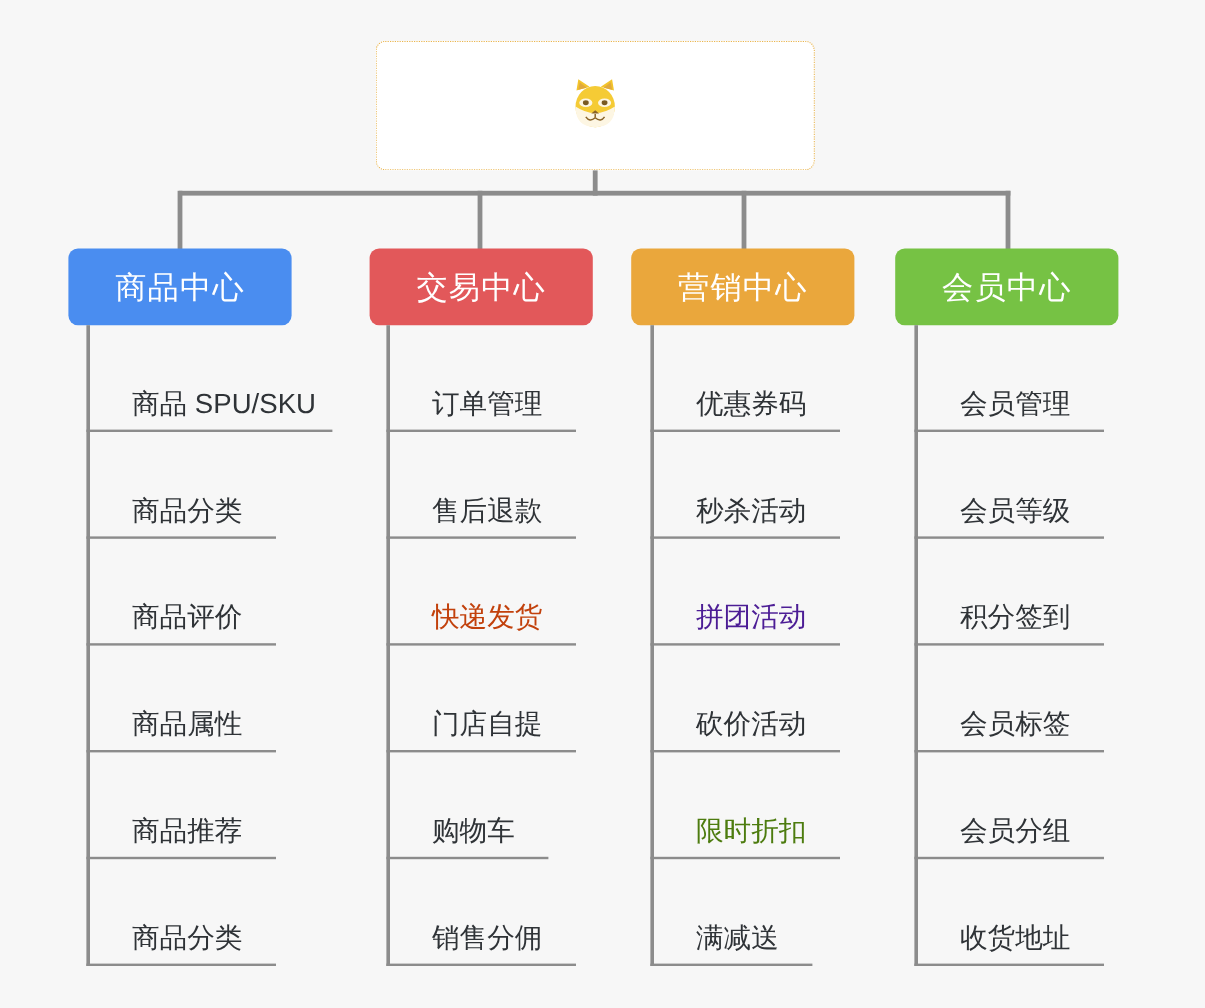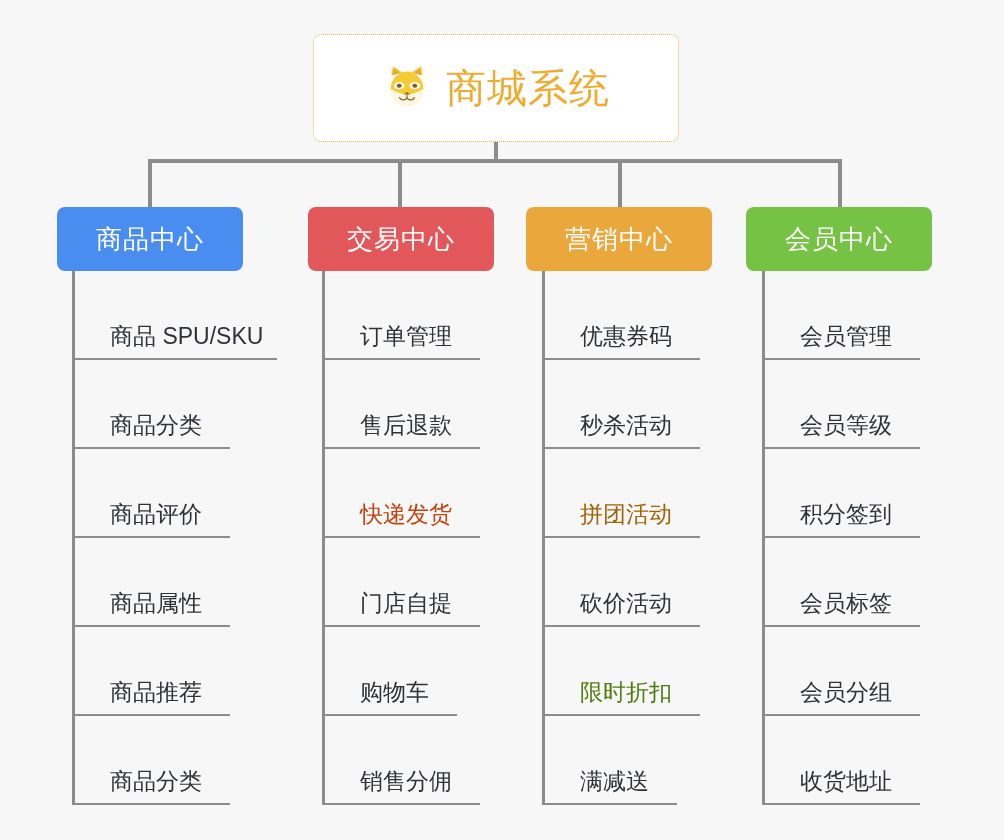--- a/index.html
+++ b/index.html
@@ -129,21 +129,20 @@
         <ellipse cx="22" cy="29" rx="3.1" ry="2.6" fill="#7a5a22"></ellipse>
         <ellipse cx="42" cy="29" rx="3.1" ry="2.6" fill="#7a5a22"></ellipse>
 
         <path d="M32 37 l4.2 3.4 h-8.4 Z" fill="#8a6327"></path>
 
         <path d="M32 41 v4" stroke="#8a6327" stroke-width="1.6" fill="none"></path>
         <path d="M32 45 q-6 5 -10 -1" stroke="#8a6327" stroke-width="1.6" fill="none"></path>
         <path d="M32 45 q6 5 10 -1" stroke="#8a6327" stroke-width="1.6" fill="none"></path>
       </svg>
     </span>
-    <span class="root-title" style="color: rgb(237, 172, 50);">商城系统</span>
   </div>
 
   <div class="line v-line" style="left: 494px; top: 142px; height: 21px; background: rgb(140, 140, 140);"></div>
   <div class="line h-line" style="left: 149px; top: 159px; width: 693px; background: rgb(140, 140, 140);"></div>
   <div class="line v-line" style="left: 148px; top: 159px; height: 50px; background: rgb(140, 140, 140);"></div>
   <div class="line v-line" style="left: 398px; top: 159px; height: 50px; background: rgb(140, 140, 140);"></div>
   <div class="line v-line" style="left: 618px; top: 159px; height: 50px; background: rgb(140, 140, 140);"></div>
   <div class="line v-line" style="left: 838px; top: 159px; height: 50px; background: rgb(140, 140, 140);"></div>
 
   <div class="cat-header" style="left: 57px; top: 207px; width: 186px; background: rgb(74, 141, 240);">
@@ -222,21 +221,21 @@
     <div class="leaf-spine" style="height: 534px; background: rgb(140, 140, 140);"></div>
     <div class="leaf-item" style="top:0px;   width:158px;">
         <span class="leaf-label" style="color: rgb(47, 51, 55);">优惠券码</span>
         <span class="leaf-underline" style="width: 158px; background: rgb(140, 140, 140);"></span>
       </div>
     <div class="leaf-item" style="top:89px;  width:158px;">
         <span class="leaf-label" style="color: rgb(47, 51, 55);">秒杀活动</span>
         <span class="leaf-underline" style="width: 158px; background: rgb(140, 140, 140);"></span>
       </div>
     <div class="leaf-item" style="top:178px; width:158px;">
-        <span class="leaf-label" style="color: #a16207;">拼团活动</span>
+        <span class="leaf-label" style="color: #4c1d95;">拼团活动</span>
         <span class="leaf-underline" style="width: 158px; background: rgb(140, 140, 140);"></span>
       </div>
     <div class="leaf-item" style="top:267px; width:158px;">
         <span class="leaf-label" style="color: rgb(47, 51, 55);">砍价活动</span>
         <span class="leaf-underline" style="width: 158px; background: rgb(140, 140, 140);"></span>
       </div>
     <div class="leaf-item" style="top:356px; width:158px;">
         <span class="leaf-label" style="color: #4d7c0f;">限时折扣</span>
         <span class="leaf-underline" style="width: 158px; background: rgb(140, 140, 140);"></span>
       </div>

